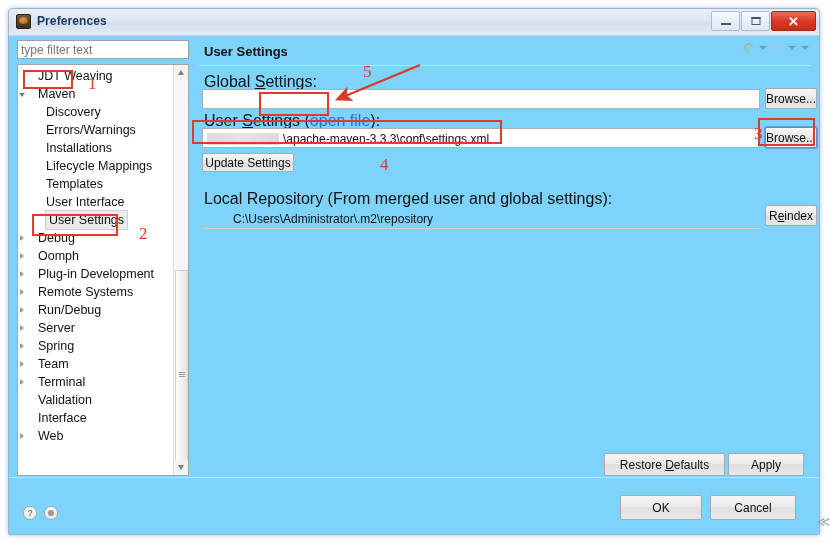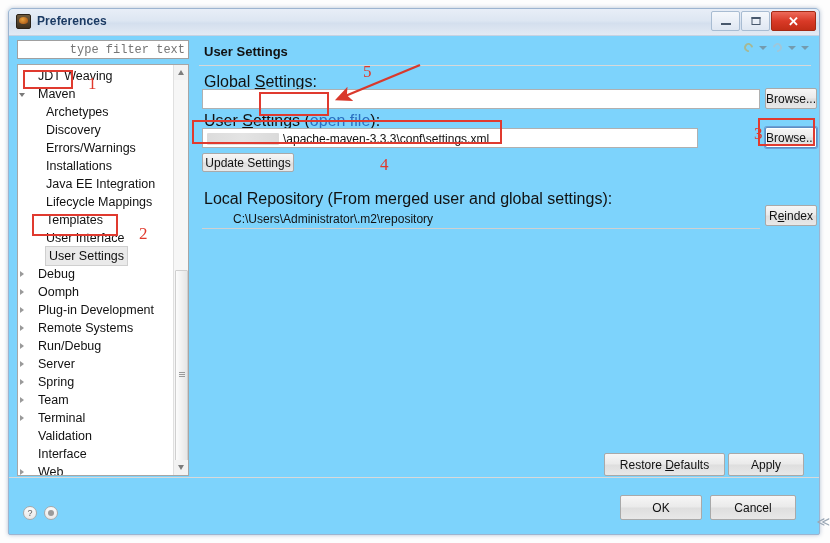--- a/index.html
+++ b/index.html
@@ -69,22 +69,22 @@
   .max-sq:before{content:"";position:absolute;left:-1px;top:-1px;right:-1px;height:2px;background:#48586c;}
 
   
   .dlg-body{position:absolute;left:0;top:26px;right:0;bottom:0;}
 
   
   .left-pane{position:absolute;left:8px;top:5px;width:172px;bottom:58px;}
   .filter-box{
     width:100%;height:19px;box-sizing:border-box;
     border:1px solid #a0a0a0;background:#fff;
-    font-family:Liberation Mono, monospace;font-size:12px;
-    padding:0 3px;color:#777;text-align:right;
+    font-family:Liberation Sans, sans-serif;font-size:12px;
+    padding:0 3px;color:#777;
   }
   .tree-wrap{
     position:absolute;left:0;top:24px;right:0;bottom:0;
     background:#fff;border:1px solid #a6a6a6;box-sizing:border-box;
     overflow:hidden;
   }
   .tree{position:absolute;left:0;top:2px;right:16px;}
   .tnode{
     position:relative;height:18px;line-height:18px;font-size:12.5px;
     white-space:nowrap;color:#111;padding-left:20px;
@@ -231,25 +231,23 @@
     </div>
 
     <div class="dlg-body">
 
       <div class="left-pane">
         <input class="filter-box" type="text" placeholder="type filter text" style="">
         <div class="tree-wrap">
           <div class="tree" id="tree-host">
               <div class="tnode"><span class="lbl">JDT Weaving</span></div>
               <div class="tnode open"><span class="arrow"></span><span class="lbl">Maven</span></div>
-              <div class="tnode child"><span class="lbl">Archetypes</span></div>
               <div class="tnode child"><span class="lbl">Discovery</span></div>
               <div class="tnode child"><span class="lbl">Errors/Warnings</span></div>
               <div class="tnode child"><span class="lbl">Installations</span></div>
-              <div class="tnode child"><span class="lbl">Java EE Integration</span></div>
               <div class="tnode child"><span class="lbl">Lifecycle Mappings</span></div>
               <div class="tnode child"><span class="lbl">Templates</span></div>
               <div class="tnode child"><span class="lbl">User Interface</span></div>
               <div class="tnode child sel"><span class="lbl">User Settings</span></div>
               <div class="tnode"><span class="arrow"></span><span class="lbl">Debug</span></div>
               <div class="tnode"><span class="arrow"></span><span class="lbl">Oomph</span></div>
               <div class="tnode"><span class="arrow"></span><span class="lbl">Plug-in Development</span></div>
               <div class="tnode"><span class="arrow"></span><span class="lbl">Remote Systems</span></div>
               <div class="tnode"><span class="arrow"></span><span class="lbl">Run/Debug</span></div>
               <div class="tnode"><span class="arrow"></span><span class="lbl">Server</span></div>
@@ -284,21 +282,21 @@
           Global <span class="acc">S</span>ettings:
         </div>
         <div class="txt-input" style="left:3px;top:54px;width:558px;">
           <span></span>
         </div>
         <div class="btn" style="position:absolute;left:566px;top:53px;width:52px;height:21px;line-height:20px;">Browse...</div>
 
         <div class="fld-label" style="left:5px;top:77px;">
           <span>User <span class="acc">S</span>ettings (</span><a class="link" href="#">open file</a><span>):</span>
         </div>
-        <div class="txt-input" style="left:3px;top:93px;width:496px;">
+        <div class="txt-input" style="left:3px;top:93px;width:558px;">
           <span class="redact"></span>
           <span class="path-txt">\apache-maven-3.3.3\conf\settings.xml</span>
         </div>
         <div class="btn focused" style="position:absolute;left:566px;top:92px;width:52px;height:21px;line-height:20px;">Browse...</div>
 
         <div class="btn" style="position:absolute;left:3px;top:118px;width:92px;height:19px;line-height:18px;">Update Settings</div>
 
         <div class="fld-label" style="left:5px;top:155px;">Local Repository (From merged user and global settings):</div>
         <div class="ro-value" style="left:5px;top:177px;">C:\Users\Administrator\.m2\repository</div>
         <div class="ro-rule" style="left:3px;top:193px;width:558px;"></div>

